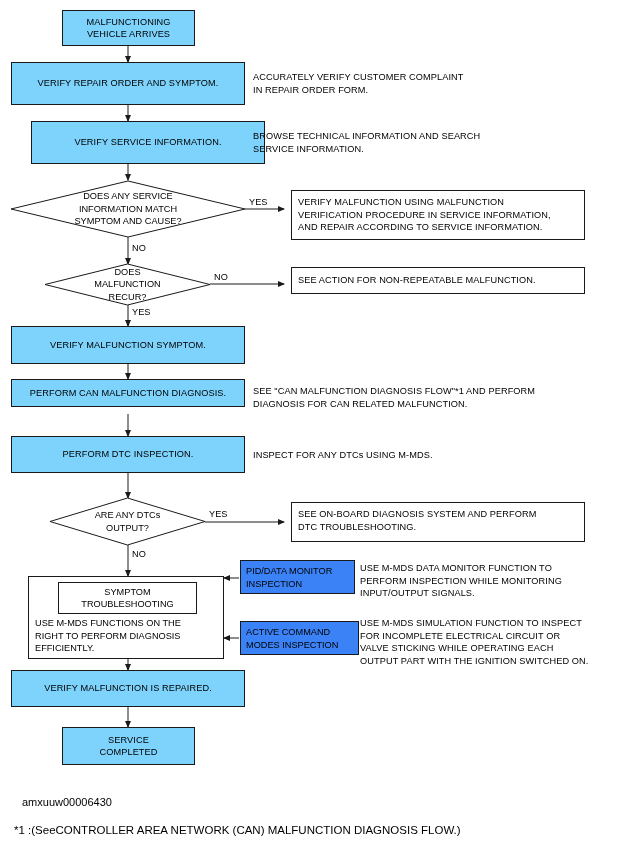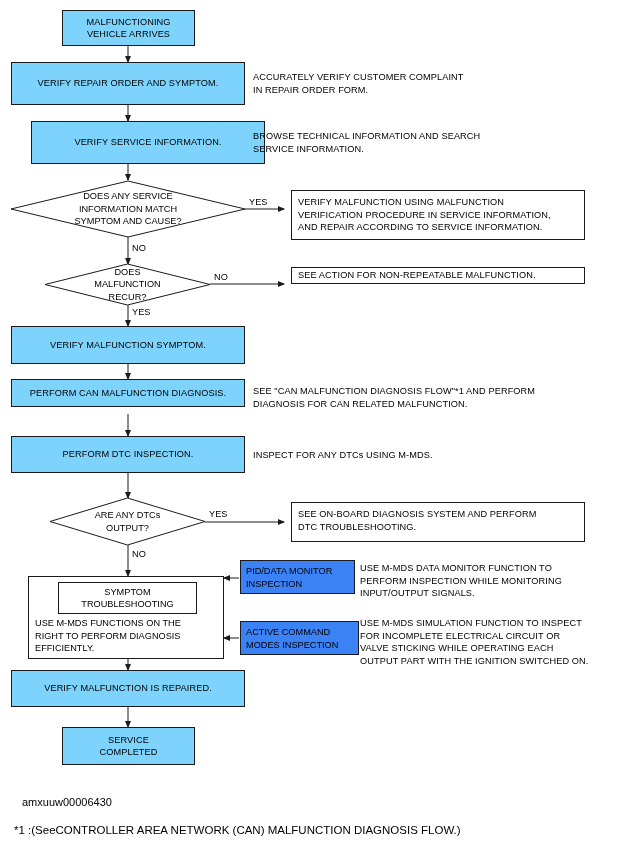--- a/index.html
+++ b/index.html
@@ -231,21 +231,21 @@
   <div class="edge-label" style="left:214px; top:272px;">NO</div>
   <div class="edge-label" style="left:132px; top:307px;">YES</div>
 
   <div class="edge-label" style="left:209px; top:509px;">YES</div>
   <div class="edge-label" style="left:132px; top:549px;">NO</div>
 
   <div class="notebox" style="left:291px; top:190px; width:294px; height:50px;">VERIFY MALFUNCTION USING MALFUNCTION
 VERIFICATION PROCEDURE IN SERVICE INFORMATION,
 AND REPAIR ACCORDING TO SERVICE INFORMATION.</div>
 
-  <div class="notebox" style="left:291px; top:267px; width:294px; height:17px; display:flex; align-items:center;">SEE ACTION FOR NON-REPEATABLE MALFUNCTION.</div>
+  <div class="notebox" style="left:291px; top:267px; width:294px; height:27px; display:flex; align-items:center;">SEE ACTION FOR NON-REPEATABLE MALFUNCTION.</div>
 
   <div class="notebox" style="left:291px; top:502px; width:294px; height:40px;">SEE ON-BOARD DIAGNOSIS SYSTEM AND PERFORM
 DTC TROUBLESHOOTING.</div>
 
   <div class="note" style="left:253px; top:71px; width:350px;">ACCURATELY VERIFY CUSTOMER COMPLAINT
 IN REPAIR ORDER FORM.</div>
 
   <div class="note" style="left:253px; top:130px; width:350px;">BROWSE TECHNICAL INFORMATION AND SEARCH
 SERVICE INFORMATION.</div>
 

